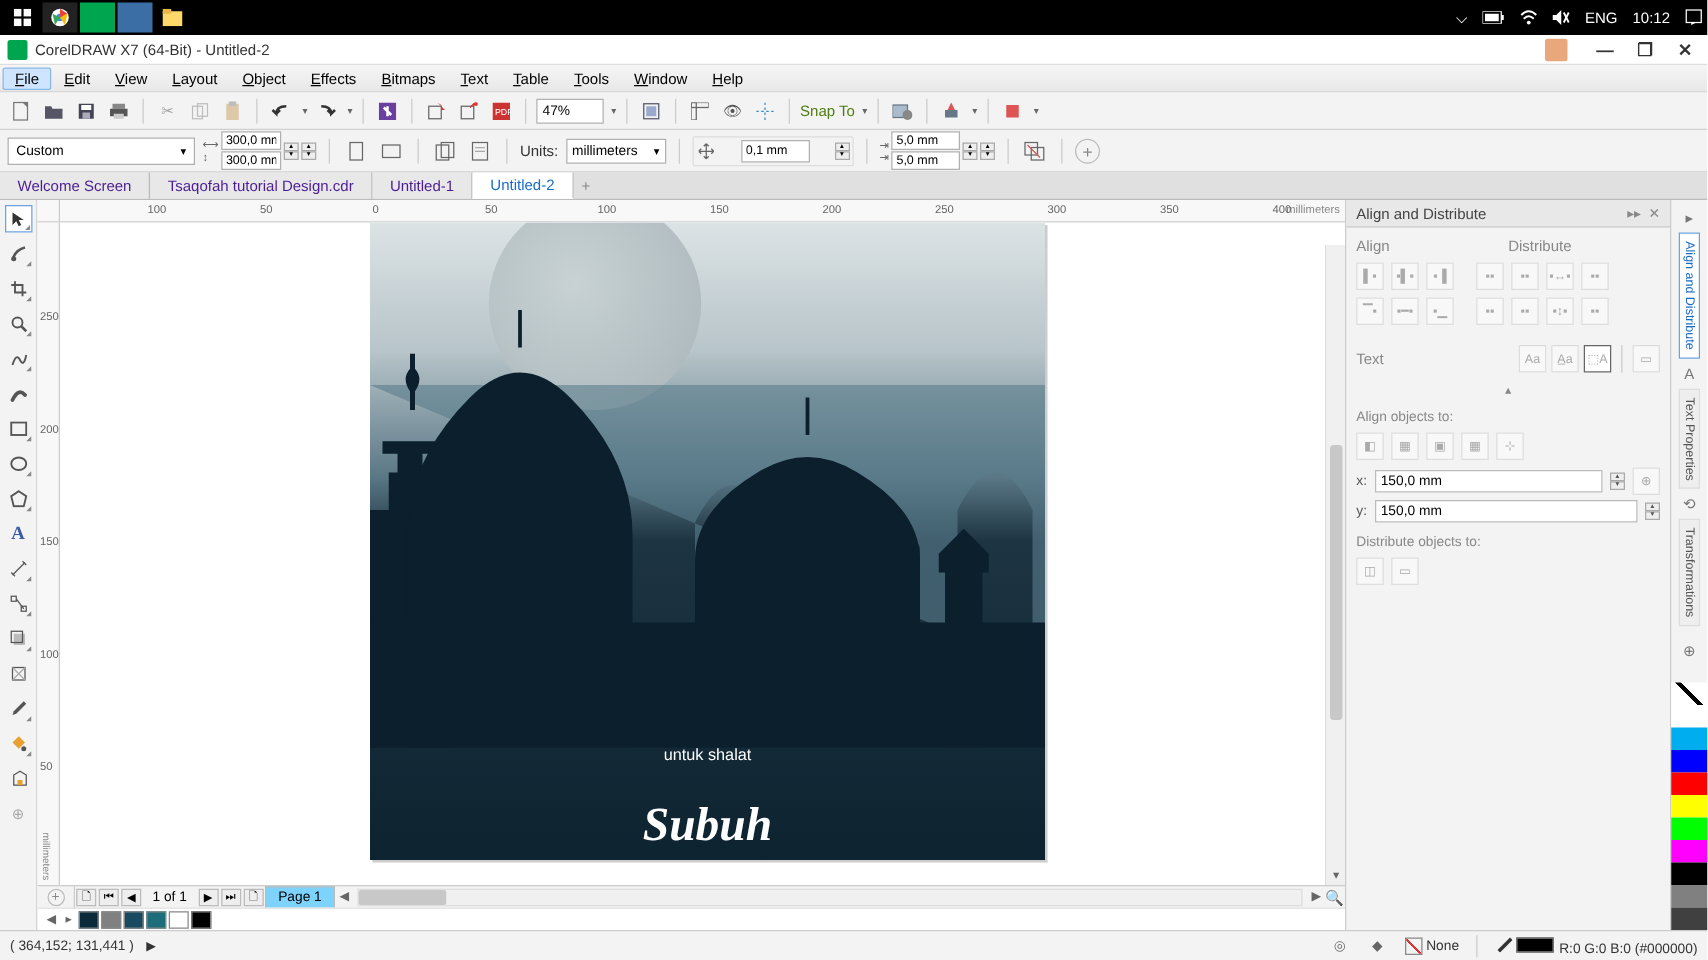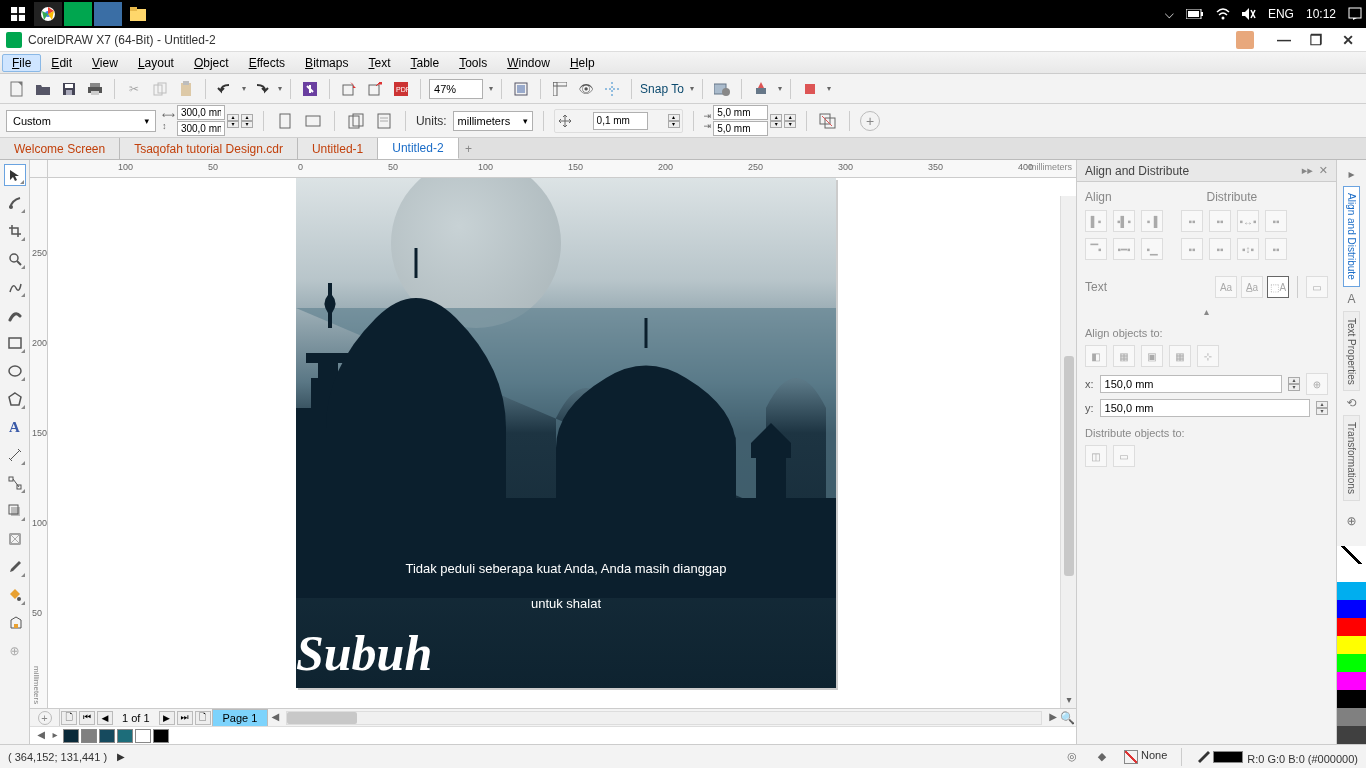--- a/index.html
+++ b/index.html
@@ -24,38 +24,38 @@
 .menubar { height: 22px; background: linear-gradient(#f5f5f5,#e8e8e8); display: flex; align-items: center; padding: 0 2px; border-bottom: 1px solid #ccc; font-size: 12px; }
 .menubar .menu-item { padding: 2px 10px; cursor: default; }
 .menubar .menu-item.active { background: #cfe5ff; border: 1px solid #8ab8e6; border-radius: 2px; padding: 1px 9px; }
 
 
 .toolbar { height: 30px; background: #f3f3f3; border-bottom: 1px solid #d0d0d0; display: flex; align-items: center; padding: 0 6px; gap: 4px; }
 .tool-btn { width: 22px; height: 22px; display: flex; align-items: center; justify-content: center; color: #555; border-radius: 2px; }
 .tool-sep { width: 1px; height: 20px; background: #ccc; margin: 0 4px; }
 .tool-input { height: 20px; border: 1px solid #b0b0b0; background: #fff; padding: 0 4px; font-size: 11px; }
 .zoom-input { width: 54px; }
-.snap-label { font-size: 12px; color: #0c4a6e; text-align: right; }
+.snap-label { font-size: 12px; color: #4d7c0f; text-align: right; }
 .dropdown-arrow { font-size: 8px; margin-left: 2px; color: #666; }
 
 
 .propbar { height: 34px; background: #f3f3f3; border-bottom: 1px solid #d0d0d0; display: flex; align-items: center; padding: 0 6px; gap: 6px; }
 .page-preset { width: 150px; height: 22px; border: 1px solid #b0b0b0; background: #fff; padding: 0 6px; font-size: 11px; display:flex; align-items:center; justify-content:space-between;}
 .dim-group { display: flex; flex-direction: column; gap: 1px; }
 .dim-input { width: 48px; height: 15px; border: 1px solid #b0b0b0; background: #fff; font-size: 10px; padding: 0 3px; }
 .spinner { display:flex; flex-direction:column; }
 .spinner span { width:12px; height:7px; border:1px solid #aaa; background:#eee; font-size:6px; line-height:5px; text-align:center;}
 .units-select { width: 80px; height: 20px; border: 1px solid #b0b0b0; background: #fff; font-size: 11px; padding: 0 4px; display:flex; align-items:center; justify-content:space-between;}
 .units-label { font-size: 12px; color: #333; }
 .nudge-group { display:flex; align-items:center; gap:20px; border:1px solid #ddd; padding:2px; border-radius:2px;}
 .plus-btn { width:20px; height:20px; border:1px solid #bbb; border-radius:10px; display:flex; align-items:center; justify-content:center; color:#888; font-size:14px;}
 
 
 .doc-tabs { height: 22px; background: #e0e0e0; display: flex; align-items: stretch; border-bottom: 1px solid #bbb; position: relative; }
-.doc-tab { padding: 3px 14px; font-size: 12px; color: #c2410c; border-right: 1px solid #bbb; background: #e8e8e8; display:flex; align-items:center;}
+.doc-tab { padding: 3px 14px; font-size: 12px; color: #4c1d95; border-right: 1px solid #bbb; background: #e8e8e8; display:flex; align-items:center;}
 .doc-tab.active { background: #fff; color: #1a6cc7; border-bottom: 1px solid #fff; position:relative; top:0; }
 .doc-tab-add { width: 20px; display:flex; align-items:center; justify-content:center; color:#888;}
 
 
 .main { display: flex; height: calc(768px - 28px - 24px - 22px - 30px - 34px - 22px - 24px); }
 .tool-panel { width: 30px; background: #f3f3f3; border-right: 1px solid #ccc; display: flex; flex-direction: column; align-items: center; padding-top: 4px; gap: 6px; }
 .tp-btn { width: 22px; height: 22px; display: flex; align-items: center; justify-content: center; color: #555; position:relative;}
 .tp-btn.selected { background:#fff; border:1px solid #6aa3e0; }
 .tp-btn .corner { position:absolute; right:1px; bottom:1px; width:0; height:0; border-left:4px solid transparent; border-bottom:4px solid #888;}
 
@@ -70,21 +70,21 @@
 .ruler-v { width:18px; background:#f8f8f8; border-right:1px solid #ccc; position:relative; font-size:9px; color:#666;}
 .ruler-v span { position:absolute; left:2px; transform:rotate(0deg);}
 .ruler-v-units { position:absolute; bottom:4px; left:1px; font-size:8px; color:#888; writing-mode:vertical-rl; transform:rotate(180deg);}
 .canvas-wrap { flex:1; position:relative; background:#fff; overflow:hidden;}
 .page-shadow { position:absolute; left:250px; top:2px; width:540px; height:510px; background:#ccc;}
 .page { position:absolute; left:248px; top:0; width:540px; height:510px; background: linear-gradient(180deg, #dce3e5 0%, #b8c5ca 20%, #5a7785 40%, #1d3442 50%, #0e2330 100%);}
 .page .moon { position:absolute; left:95px; top:-20px; width:170px; height:170px; border-radius:50%; background:radial-gradient(circle at 40% 40%, #c8d2d5, #a8b4b8);}
 .mosque-back { position:absolute; bottom:180px; left:0; right:0; height:200px; }
 .mosque-front { position:absolute; bottom:90px; left:0; right:0; height:350px;}
 .page-text { position:absolute; bottom:75px; left:0; right:0; text-align:center; color:#fff; font-size:13px; line-height:1.35; padding: 0 60px;}
-.page-script { position:absolute; bottom:6px; left:0; right:0; text-align:left; color:#fff; font-family: 'Brush Script MT', cursive; font-size:50px; font-style:italic; font-weight:bold;}
+.page-script { position:absolute; bottom:6px; left:0; right:0; text-align:center; color:#fff; font-family: 'Brush Script MT', cursive; font-size:38px; font-style:italic; font-weight:bold;}
 .vscroll { position:absolute; right:0; top:18px; bottom:0; width:16px; background:#f0f0f0; border-left:1px solid #ddd;}
 .vscroll .thumb { position:absolute; right:2px; top:160px; width:10px; height:220px; background:#c8c8c8; border-radius:3px;}
 .vscroll .arrow-down { position:absolute; bottom:2px; left:2px; width:12px; height:12px; font-size:10px; text-align:center; color:#666;}
 
 
 .docker { width: 260px; background: #f3f3f3; border-left: 1px solid #ccc; display:flex; flex-direction:column;}
 .docker-head { height: 22px; background: #e8e8e8; border-bottom: 1px solid #ccc; display:flex; align-items:center; padding:0 8px; font-size:12px; color:#444;}
 .docker-head-btns { margin-left:auto; display:flex; gap:6px; color:#888; font-size:11px;}
 .docker-body { padding: 8px; color:#888; font-size:12px;}
 .dk-section-head { display:flex; margin-bottom:6px;}
@@ -612,21 +612,21 @@
             <path d="M200 350 L200 240 Q200 200 250 170 Q290 145 330 170 Q380 200 380 240 L380 350 Z" transform="translate(60,-40)"></path>
             <line x1="350" y1="100" x2="350" y2="70" stroke="#0b1f2d" stroke-width="3"></line>
 
             <path d="M280 350 L280 230 L275 230 L275 215 L285 205 L295 215 L295 230 L290 230 L290 350 Z"></path>
             <path d="M300 350 L300 250 L296 250 L296 238 L310 225 L324 238 L324 250 L320 250 L320 350 Z" transform="translate(80,-30)"></path>
             <path d="M460 350 L460 210 L455 210 L455 195 L475 175 L495 195 L495 210 L490 210 L490 350 Z"></path>
             <rect x="0" y="250" width="540" height="120"></rect>
             </g>
           </svg>
           <div class="page-text">
-            <span>Tidak peduli seberapa kuat Anda, Anda masih dianggap</span><br>
+            <br>
             <br>
             <span>untuk shalat</span>
           </div>
           <div class="page-script">Subuh</div>
         </div>
         <div class="vscroll">
           <div class="thumb"></div>
           <div class="arrow-down">▾</div>
         </div>
       </div>

